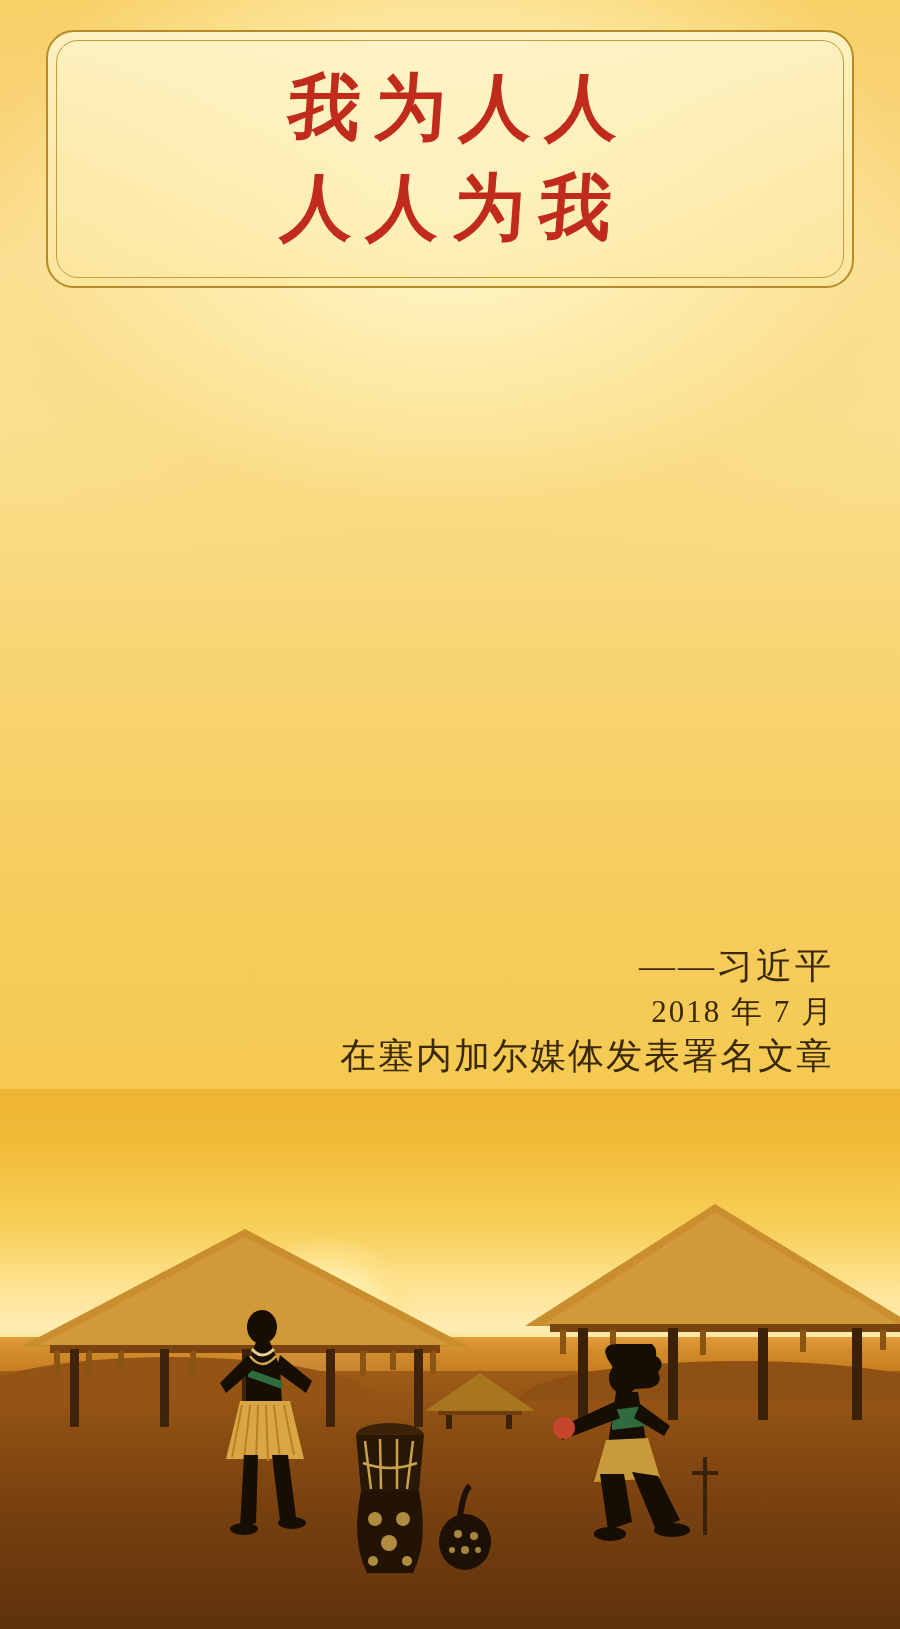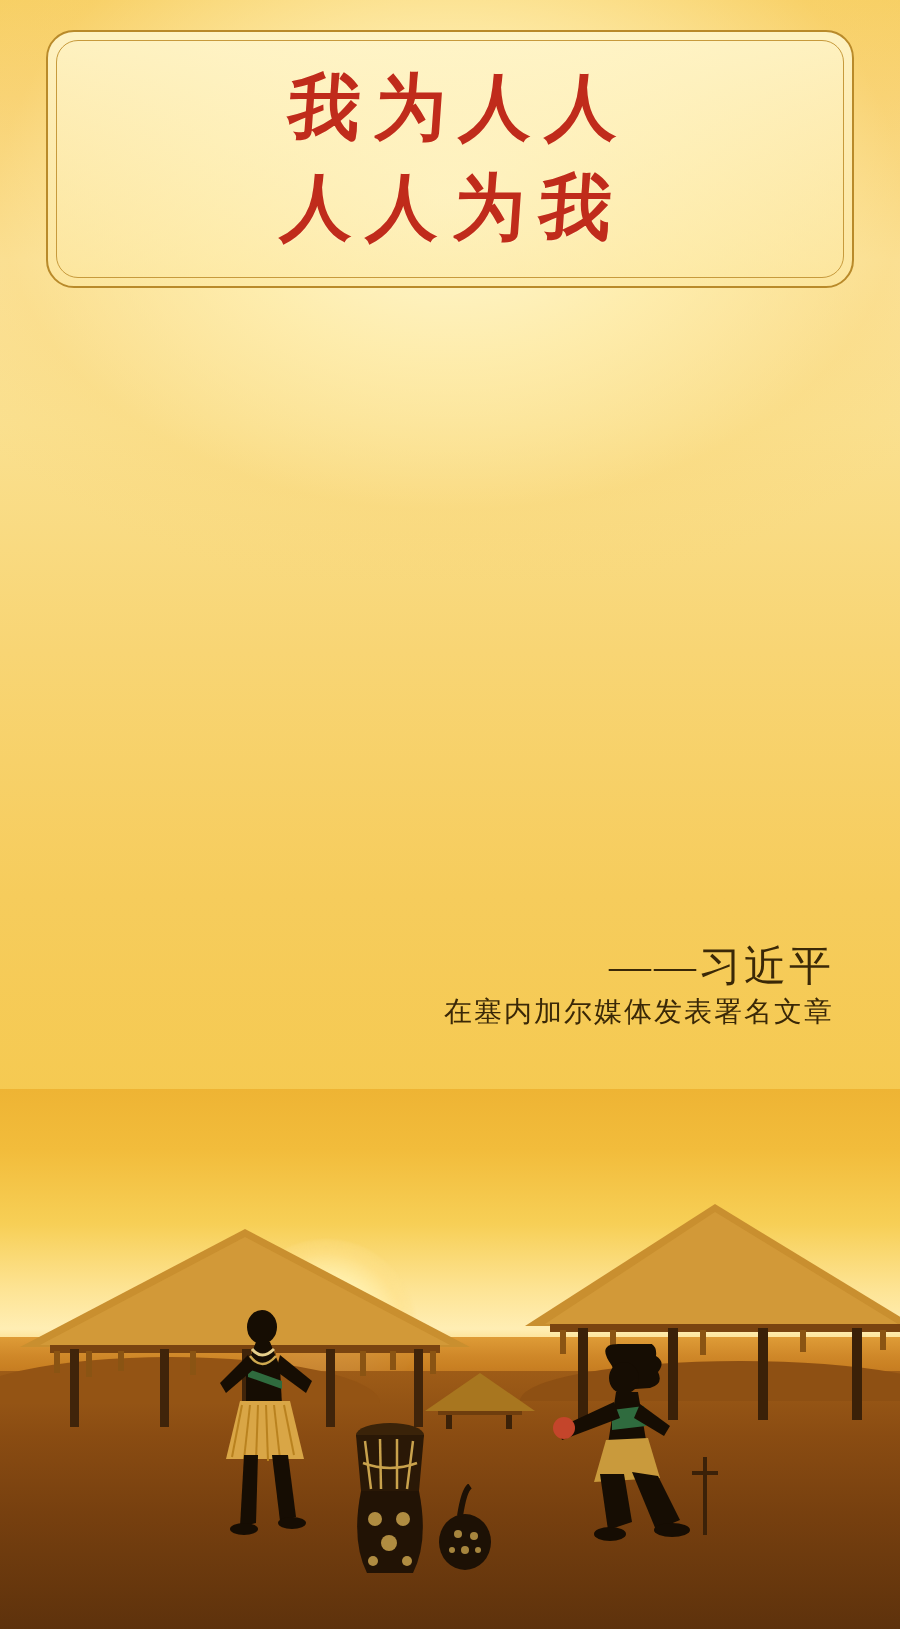--- a/index.html
+++ b/index.html
@@ -117,30 +117,30 @@
     top: 945px;
     width: 560px;
     text-align: right;
     color: #3a2807;
     font-family: "Liberation Serif", "DejaVu Serif", serif;
     font-size: 31px;
     line-height: 42px;
     letter-spacing: 2px;
   }
   .attribution .line-author {
-    font-size: 42px;
+    font-size: 36px;
     letter-spacing: 3px;
     margin-bottom: 4px;
   }
   .attribution .line-date {
     font-size: 31px;
     margin-bottom: 2px;
   }
   .attribution .line-source {
-    font-size: 28px;
+    font-size: 36px;
     text-align: right;
   }
 
   
   .scene {
     position: absolute;
     left: 0;
     bottom: 0;
     width: 900px;
     height: 540px;
@@ -213,20 +213,21 @@
   <div class="title-frame">
     <div class="title-text">
       <span class="title-line">我为人人</span>
       <span class="title-line">人人为我</span>
     </div>
   </div>
 
 
   <div class="attribution">
     <div class="line-author">——习近平</div>
+    <div class="line-date">2018 年 7 月</div>
     <div class="line-source">在塞内加尔媒体发表署名文章</div>
   </div>
 
   <div class="scene">
 
     <div class="sky"></div>
     <div class="sun"></div>
     <div class="sea"></div>
     <div class="ground"></div>
     <div class="dune d1"></div>

